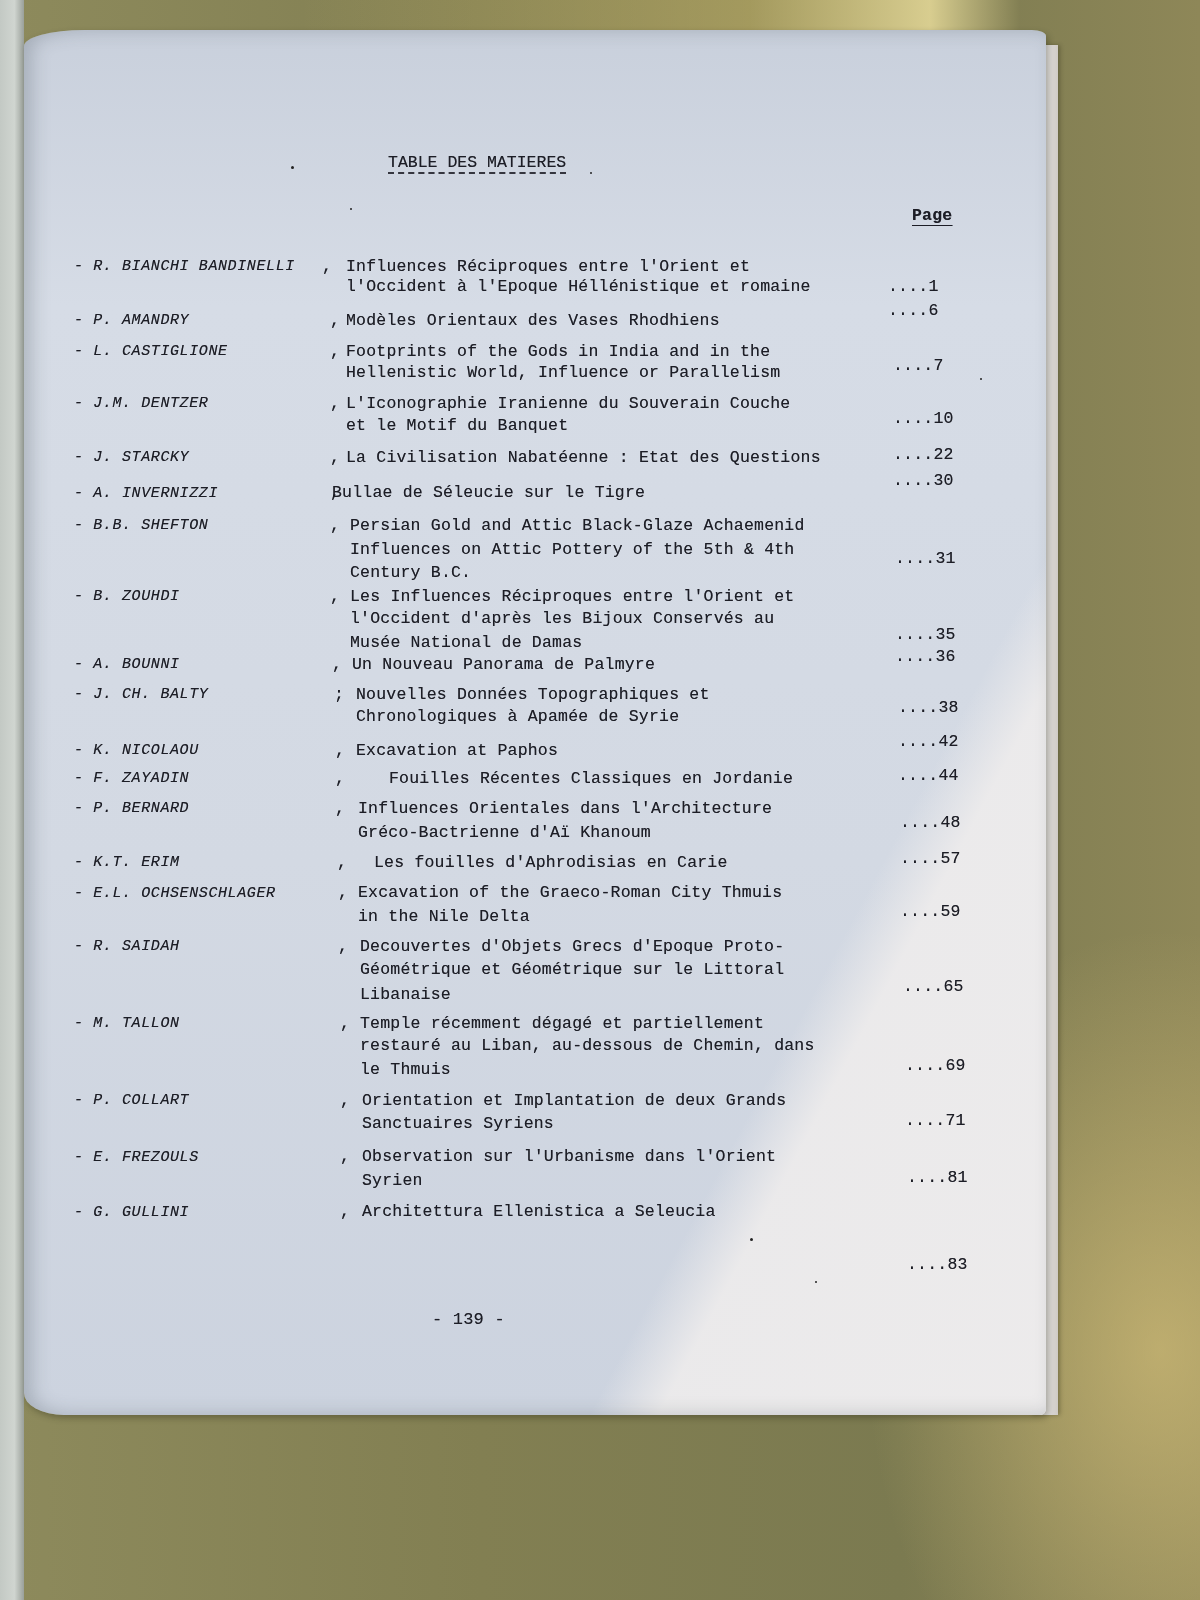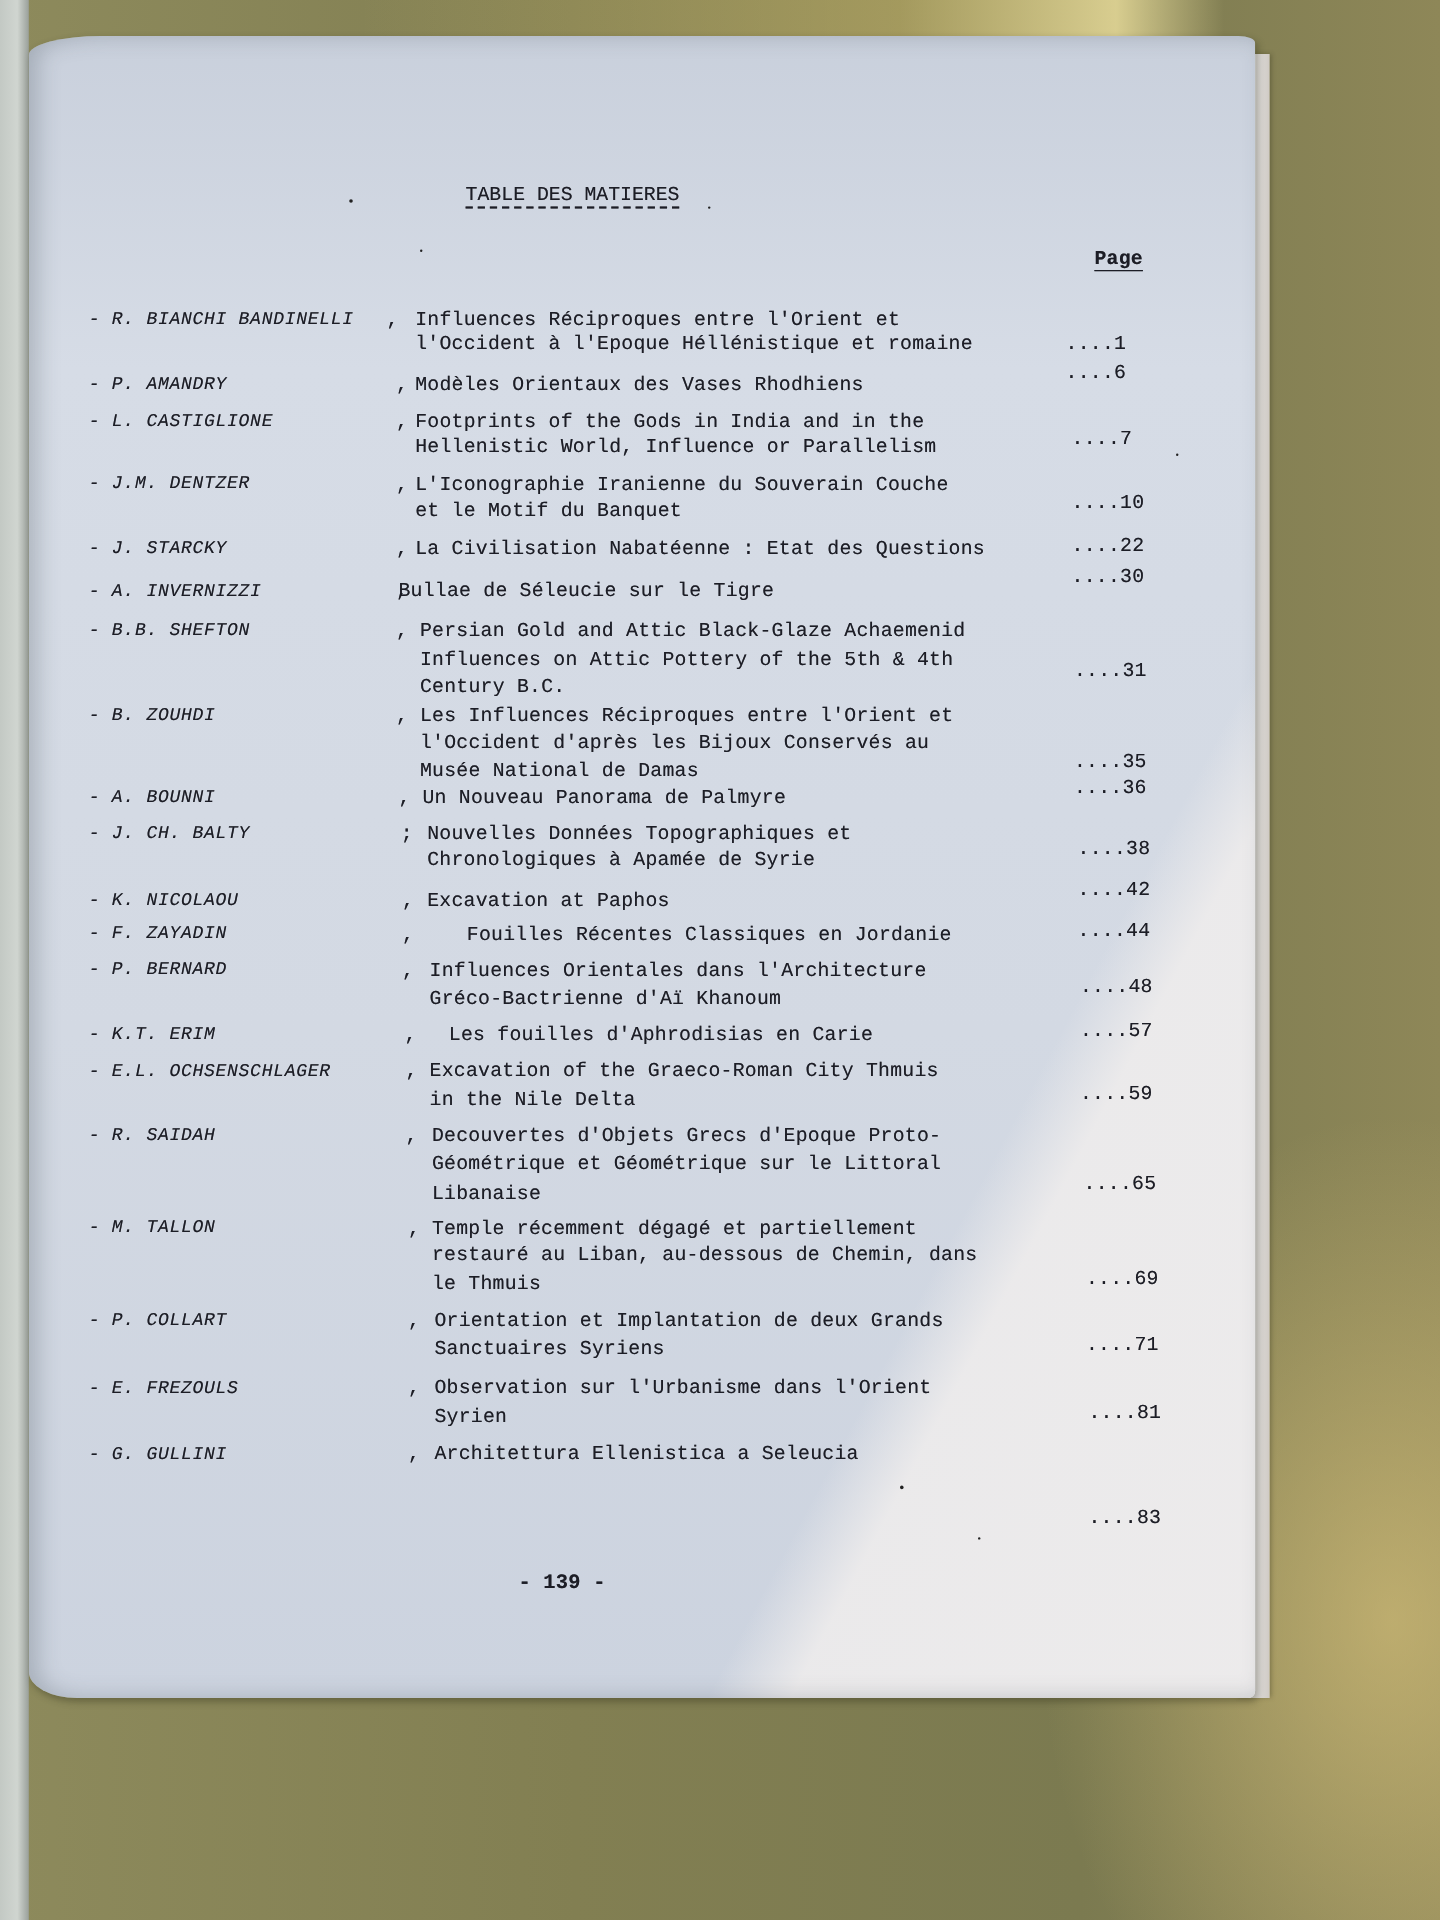--- a/index.html
+++ b/index.html
@@ -43,21 +43,21 @@
     left:388px; top:152px; font-size:16.5px; letter-spacing:0px;
     text-decoration: underline; text-decoration-style: dashed;
     text-underline-offset: 6px;
   }
   .page-head { left:912px; top:205px; font-weight:bold; text-decoration:underline; text-underline-offset:5px; }
   .row { position:absolute; left:0; width:1000px; }
   .author { position:absolute; left:74px; font-size:15px; letter-spacing:0.6px;font-style:italic; }
   .comma { position:absolute; left:330px; }
   .titletext { position:absolute; left:346px; }
   .pagenum { position:absolute; }
-  .footer { left:432px; top:1309px; font-size:17px; font-weight:bold; }
+  .footer { left:432px; top:1309px; font-size:17px; font-weight:normal; }
   .speck { position:absolute; width:3px; height:3px; border-radius:50%; background:#222; }
 </style>
 </head>
 <body>
 
 <div class="left-page"></div>
 <div class="sun-top"></div>
 <div class="paper-edge"></div>
 <div class="paper"></div>
 

